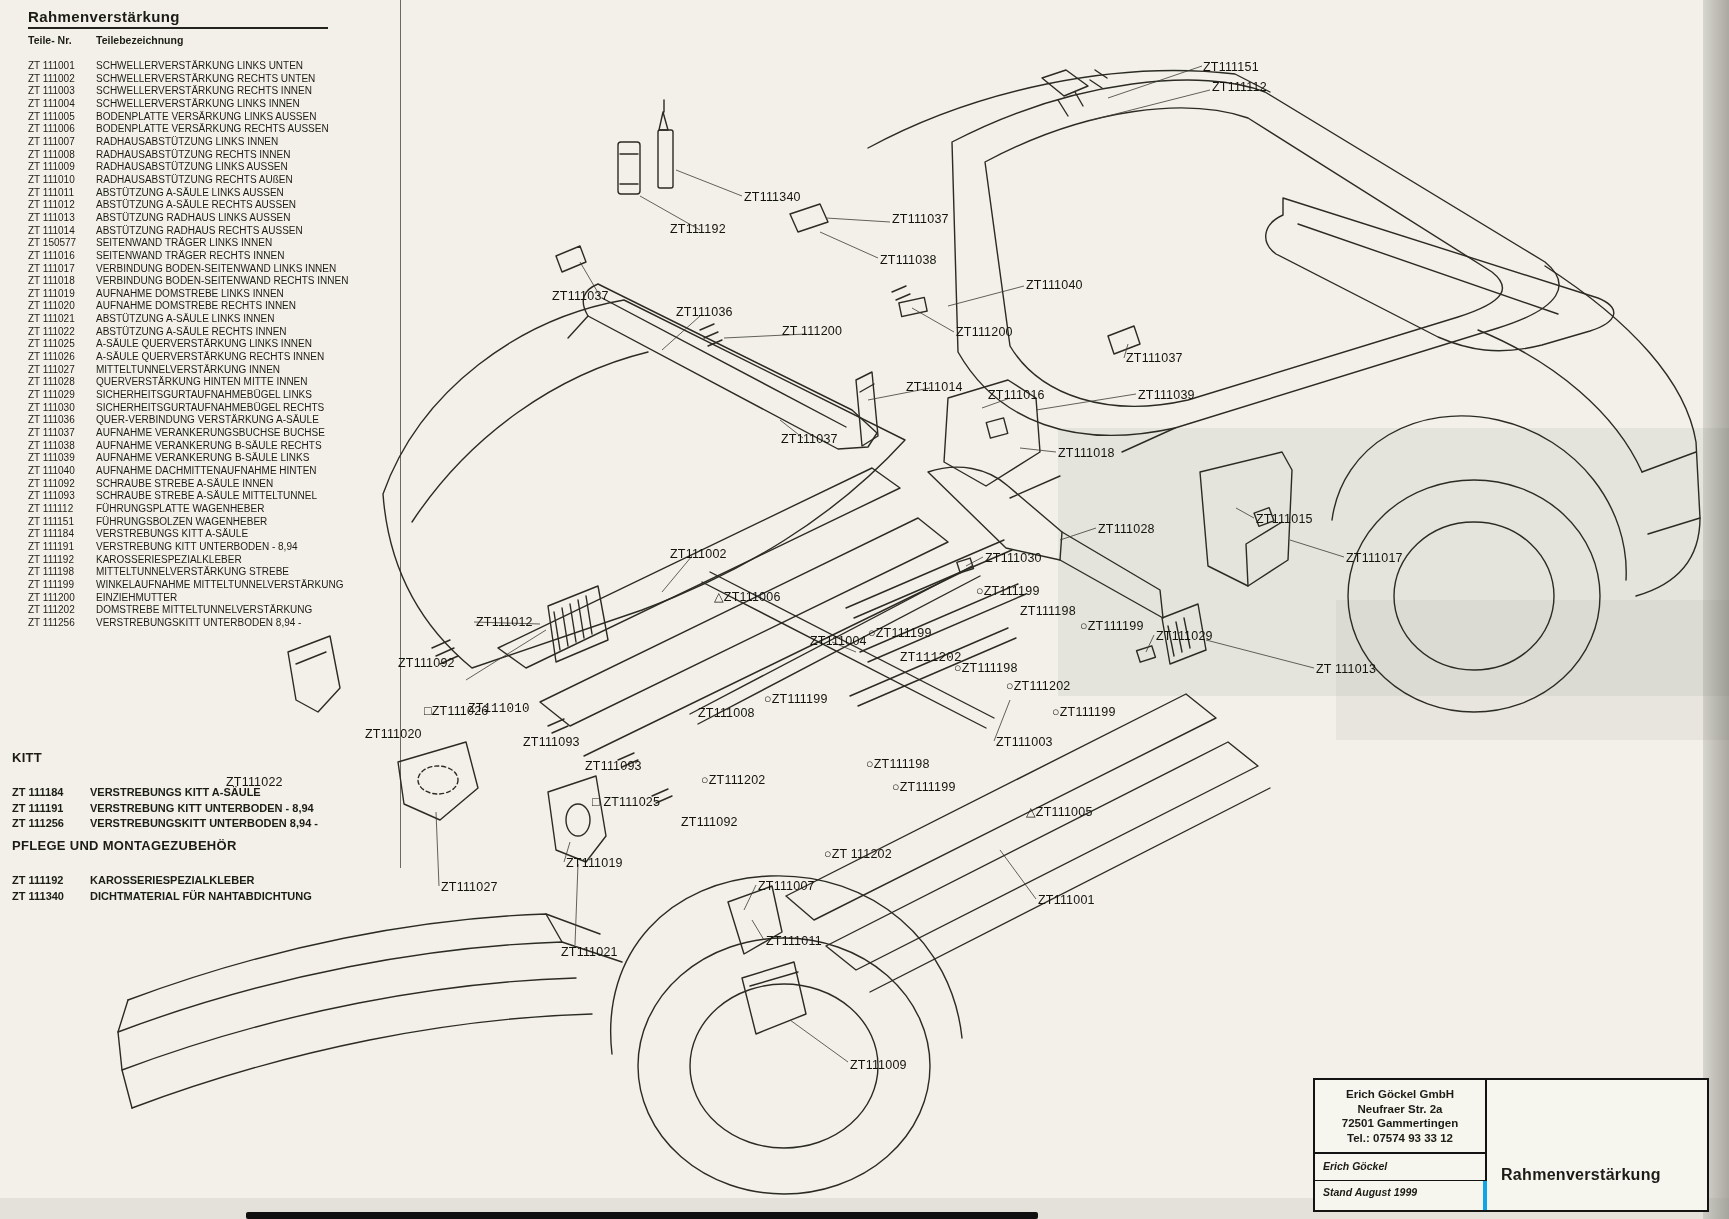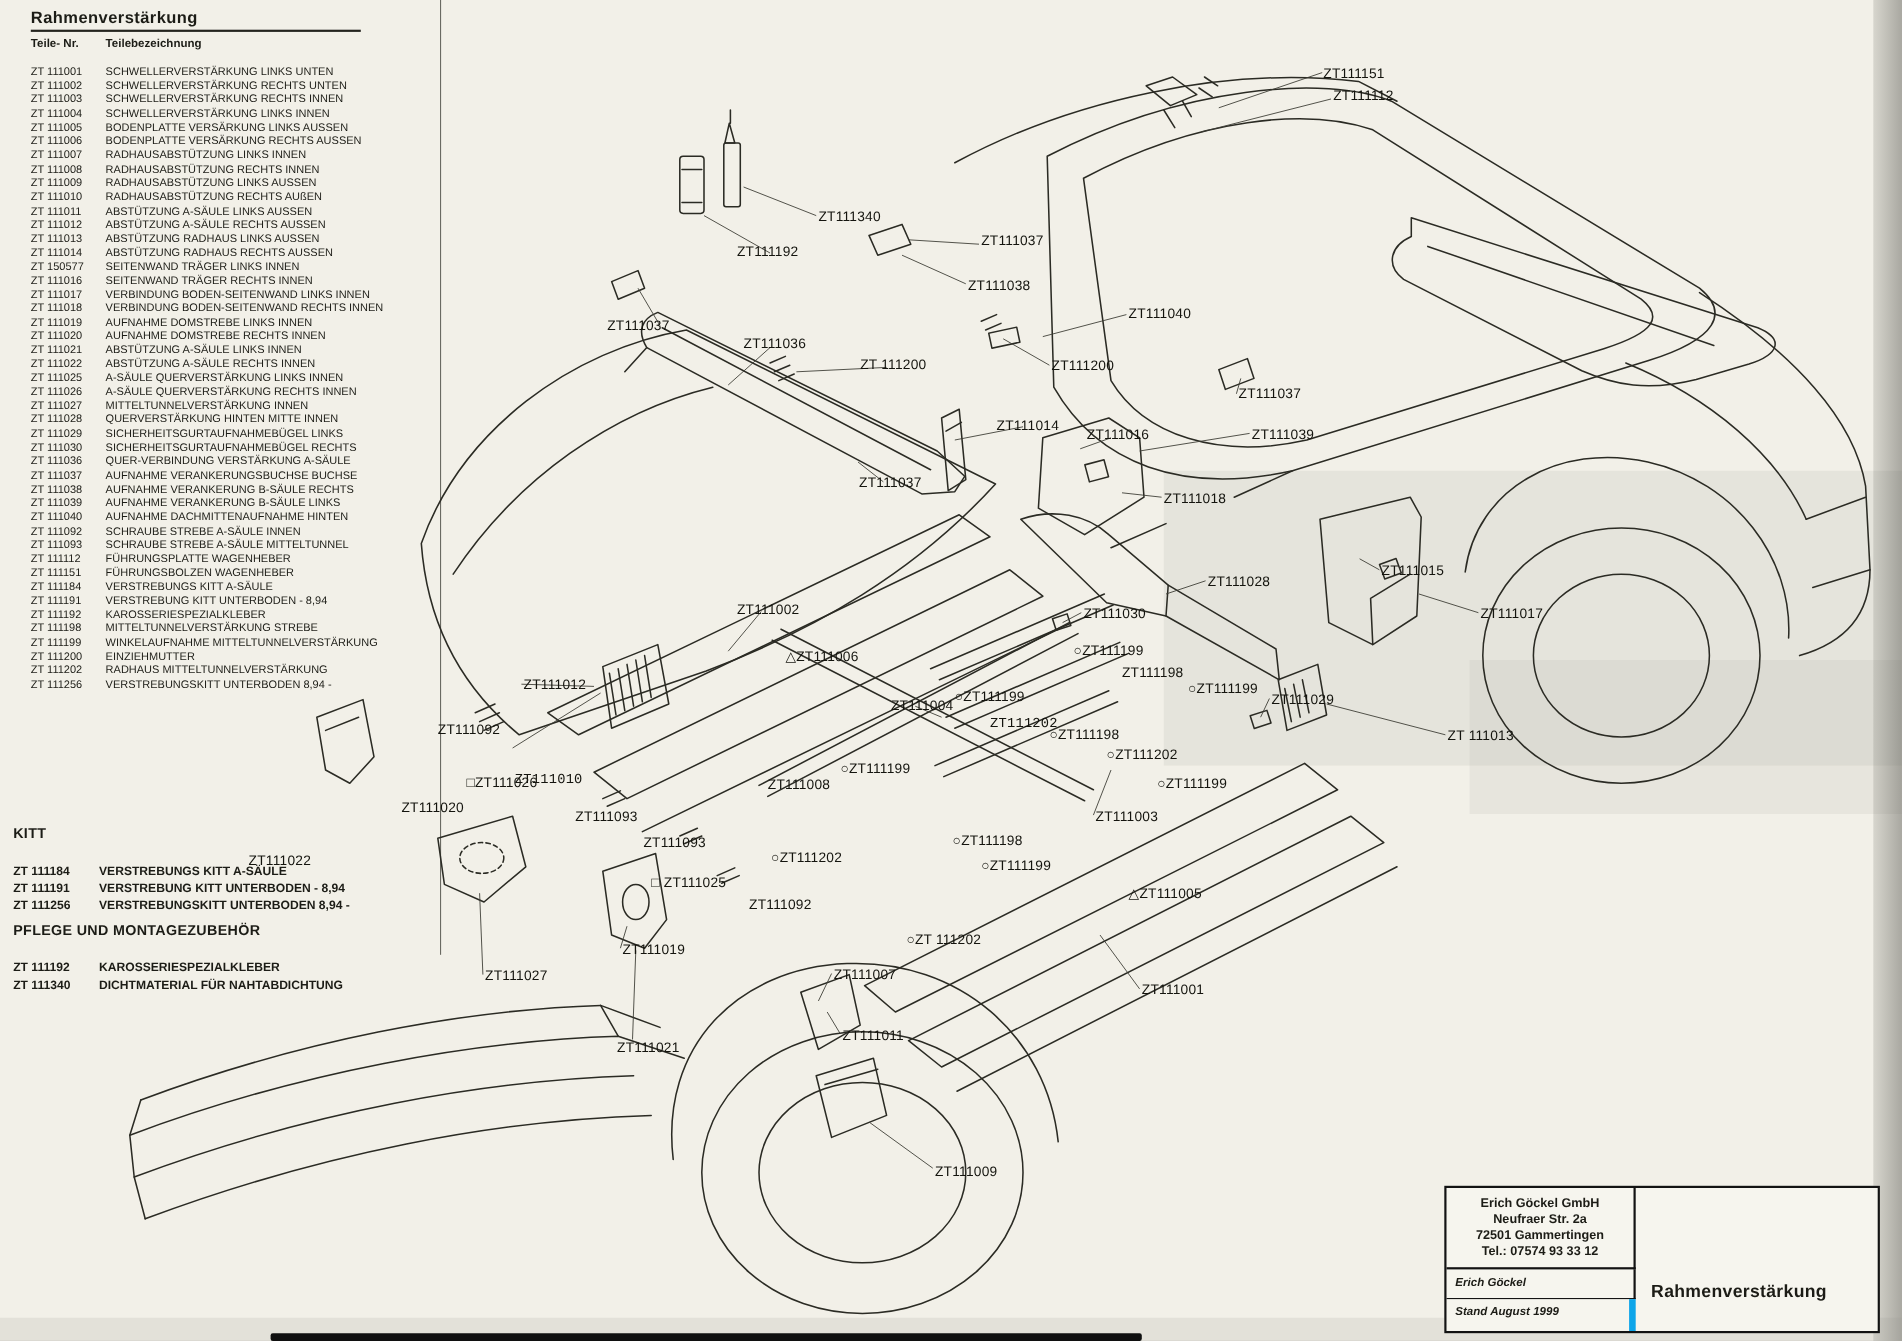--- a/index.html
+++ b/index.html
@@ -43,21 +43,21 @@
   .title-block{position:absolute;left:1313px;top:1078px;width:392px;height:130px;
       border:2px solid #131313;background:#f6f5ee;display:grid;
       grid-template-columns:172px 1fr;grid-template-rows:74px 27px 1fr;}
   .tb-address{grid-column:1;grid-row:1;border-right:2px solid #131313;border-bottom:2px solid #131313;
       text-align:center;font-size:11.5px;font-weight:bold;padding-top:7px;line-height:14.5px;}
   .tb-brand{grid-column:2;grid-row:1;border-bottom:2px solid #131313;padding:4px 14px 0;}
   .brand-name{font-family:"Liberation Serif",serif;font-style:italic;font-size:29px;letter-spacing:3px;}
   .brand-model{font-size:15px;font-weight:600;margin-top:-2px;letter-spacing:.5px;}
   .tb-author{grid-column:1;grid-row:2;border-right:2px solid #131313;border-bottom:1.5px solid #131313;
       font-size:10.5px;font-weight:600;padding:6px 0 0 8px;font-style:italic;}
-  .tb-date{grid-column:1;grid-row:3;border-right:6px solid #0ea5e9;font-size:10.5px;font-weight:bold;
+  .tb-date{grid-column:1;grid-row:3;border-right:4px solid #0ea5e9;font-size:10.5px;font-weight:bold;
       padding:5px 0 0 8px;font-style:italic;}
   .tb-drawing{grid-column:2;grid-row:2/4;font-size:16px;font-weight:600;padding:12px 0 0 14px;letter-spacing:.3px;}
 </style>
 </head>
 <body>
 
 <div class="page">
 
   <div class="shade shade-a"></div>
   <div class="shade shade-b"></div>
@@ -548,21 +548,21 @@
           <span class="nm">WINKELAUFNAHME MITTELTUNNELVERSTÄRKUNG</span>
         </div>
 
         <div class="pt-row">
           <span class="nr">ZT 111200</span>
           <span class="nm">EINZIEHMUTTER</span>
         </div>
 
         <div class="pt-row">
           <span class="nr">ZT 111202</span>
-          <span class="nm">RADHAUS MITTELTUNNELVERSTÄRKUNG</span>
+          <span class="nm">DOMSTREBE MITTELTUNNELVERSTÄRKUNG</span>
         </div>
 
         <div class="pt-row">
           <span class="nr">ZT 111256</span>
           <span class="nm">VERSTREBUNGSKITT UNTERBODEN  8,94 -</span>
         </div>
       </div>
   </div>
 
   <div class="sect sect-kitt">

